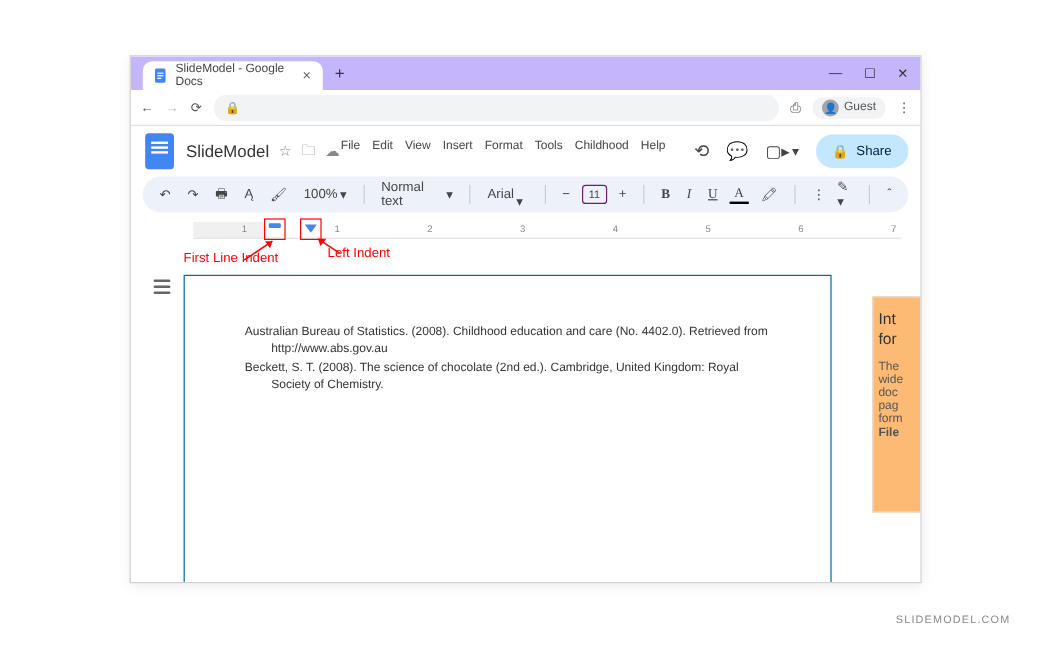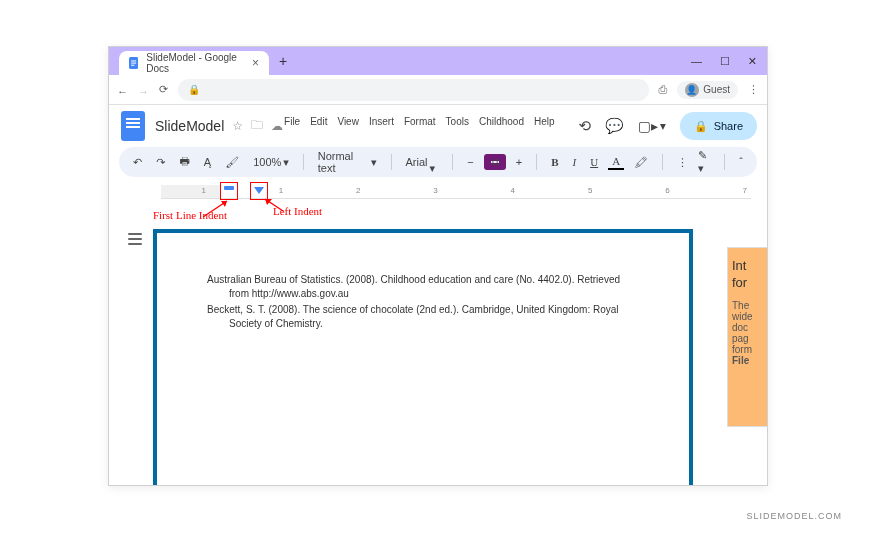--- a/index.html
+++ b/index.html
@@ -29,48 +29,48 @@
   .star,.folder,.cloud { color: #888; font-size: 12px; }
   .menus { display: flex; gap: 10px; font-size: 10px; color: #444; }
   .right-actions { margin-left: auto; display: flex; align-items: center; gap: 14px; }
   .share-btn { background: #c2e7ff; color: #001d35; border-radius: 18px; height: 28px; padding: 0 14px; display: flex; align-items: center; gap: 6px; font-size: 11px; font-weight: 500; }
   .camera { display:flex;align-items:center;gap:2px;font-size:14px;color:#444; }
 
   
   .toolbar { margin: 4px 10px; background: #edf2fa; border-radius: 20px; height: 30px; display: flex; align-items: center; padding: 0 10px; gap: 6px; font-size: 11px; color: #444; }
   .tb-sep { width: 1px; height: 16px; background: #c7cdd6; margin: 0 4px; }
   .tb-item { display: flex; align-items: center; gap: 2px; padding: 2px 4px; }
-  .fontbox { border: 7px solid #701a75; border-radius: 3px; width: 22px; height: 16px; display:flex;align-items:center;justify-content:center; font-size: 9px; }
+  .fontbox { border: 1px solid #701a75; border-radius: 3px; width: 22px; height: 16px; display:flex;align-items:center;justify-content:center; font-size: 9px; }
   .pm { font-size: 11px; }
   .bold { font-weight: bold; font-family: serif; }
   .italic { font-style: italic; font-family: serif; }
   .underline { text-decoration: underline; font-family: serif; }
   .color-a { font-family: serif; border-bottom: 2px solid #000; line-height: 10px; }
   .pen-dd { margin-left: auto; display:flex;align-items:center;gap:4px; }
 
   
   .ruler-area { position: relative; height: 20px; margin: 2px 16px 0 16px; background: #fff; }
   .ruler { position: absolute; left: 36px; right: 0; top: 4px; height: 14px; background: linear-gradient(to right, #f0f0f0 0, #f0f0f0 60px, #fff 60px); border-bottom:1px solid #e0e0e0; font-size: 8px; color: #888; }
   .ruler .nums { position: absolute; top: 1px; left: 0; right: 0; display: flex; justify-content: space-between; padding: 0 4px 0 4px; }
   
   .marker-box { position: absolute; border: 1px solid #ff0000; width: 18px; height: 18px; top: 1px; }
   .first-line-box { left: 95px; }
   .left-indent-box { left: 125px; }
   .fli-mark { width: 10px; height: 4px; background: #4285f4; border-radius: 1px; margin: 3px auto 0; }
   .li-mark { width: 0; height: 0; border-left: 5px solid transparent; border-right: 5px solid transparent; border-top: 7px solid #4285f4; margin: 4px auto 0; }
   .arrow-svg { position: absolute; }
-  .anno { position: absolute; color: #ff0000; font-size: 11px; font-family: Liberation Serif, serif; }
+  .anno { position: absolute; color: #ff0000; font-size: 11px; }
   .anno-fli { left: 28px; top: 28px; }
   .anno-li { left: 148px; top: 24px; }
 
   
   .page-area { position: relative; margin: 28px 0 0 16px; display: flex; gap: 8px; }
   .outline-btn { width: 20px; height: 20px; display:flex;flex-direction:column;gap:3px;justify-content:center;padding:3px; }
   .outline-btn span { height: 2px; background: #666; border-radius: 1px; }
-  .page { background: #fff; border: 4px solid #0369a1; width: 540px; height: 290px; padding: 40px 50px; font-size: 10px; color: #333; line-height: 1.4; box-shadow: 0 1px 3px rgba(0,0,0,0.08); }
+  .page { background: #fff; border: 1px solid #0369a1; width: 540px; height: 290px; padding: 40px 50px; font-size: 10px; color: #333; line-height: 1.4; box-shadow: 0 1px 3px rgba(0,0,0,0.08); }
   .ref-entry { margin-bottom: 2px; padding-left: 22px; text-indent: -22px; }
 
   
   .sidepanel { position: absolute; right: 0; top: 200px; width: 40px; height: 180px; background: #fdba74; border: 1px solid #ddd; border-right: none; padding: 10px 4px; font-size: 10px; color: #555; overflow: hidden; }
   .sidepanel .hdr { font-size: 13px; color: #333; margin-bottom: 2px; }
   .sidepanel .bold { font-weight: bold; font-family: Arial; }
 
   
   .watermark { position: absolute; right: 28px; bottom: 18px; font-size: 9px; letter-spacing: 1px; color: #888; }
 </style>

